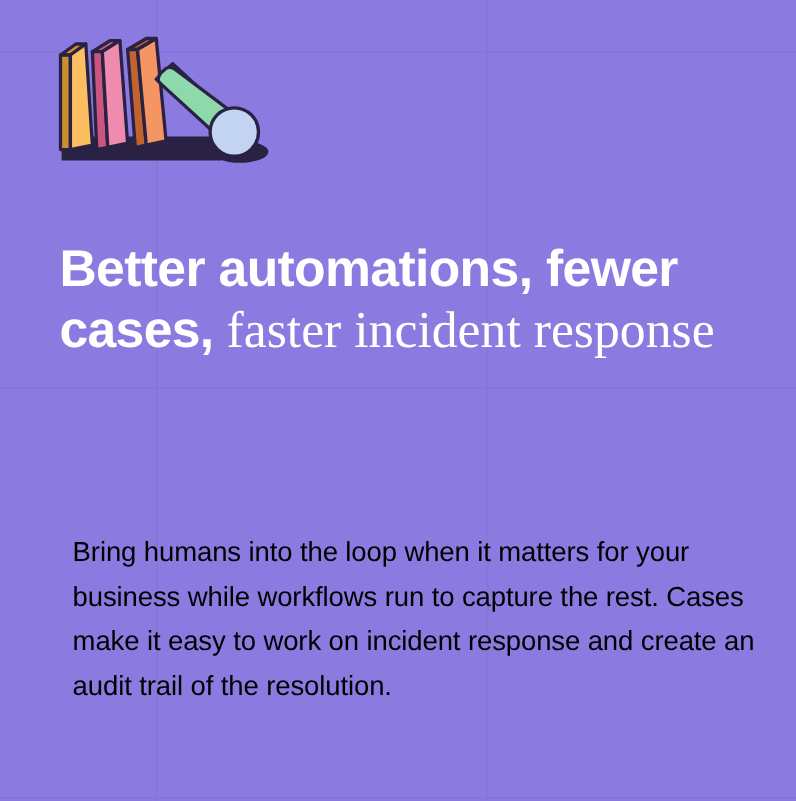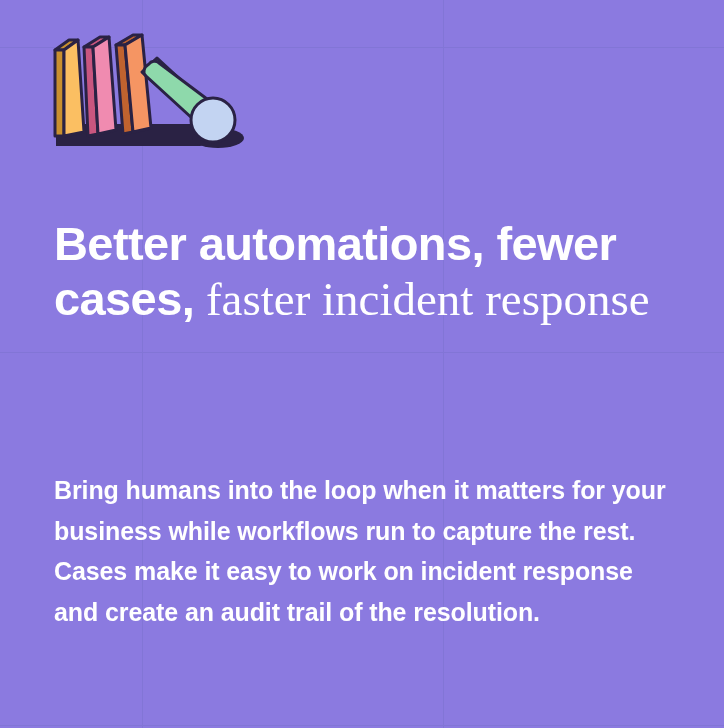--- a/index.html
+++ b/index.html
@@ -75,29 +75,29 @@
     letter-spacing: -0.6px;
     width: 615px;
   }
   .headline .serif {
     font-family: "Liberation Serif", serif;
     font-weight: 400;
     letter-spacing: 0px;
   }
 
   .body-copy {
-    margin: 0;
+    margin: 12px;
     position: absolute;
     left: 0;
     top: 254px;
     width: 622px;
-    color: #ffffff;
+    color: #000000;
     font-size: 25px;
     line-height: 40.5px;
-    font-weight: 700;
+    font-weight: 400;
     letter-spacing: -0.1px;
   }
 </style>
 </head>
 <body>
 
 <div class="stage">
 
   <div class="grid-layer">
     <div class="grid-v" style="left:142px;"></div>

